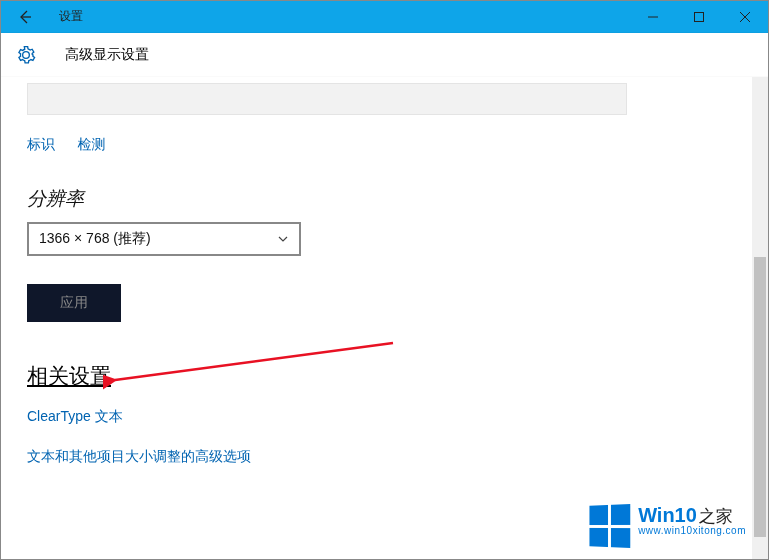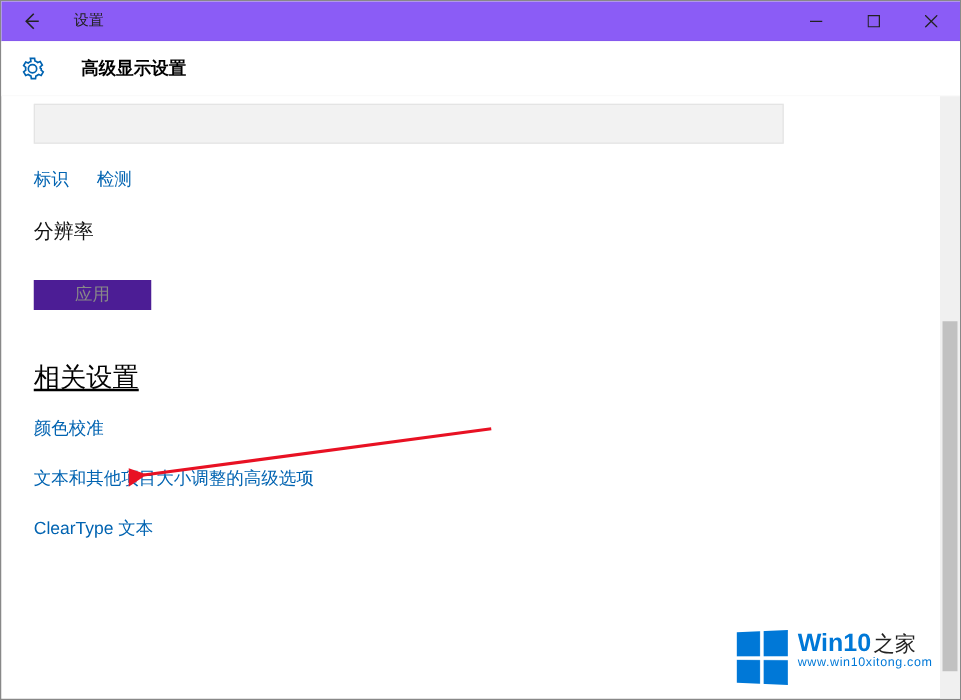--- a/index.html
+++ b/index.html
@@ -15,21 +15,21 @@
       position: relative;
       overflow: hidden;
       border: 1px solid #888;
     }
     
     
     .titlebar {
       height: 32px;
       display: flex;
       align-items: center;
-      background: #8b5cf6;
+      background: #0ea5e9;
       border-bottom: 1px solid rgba(0,0,0,0.03);
     }
     .back-btn {
       width: 48px;
       height: 32px;
       display: flex;
       align-items: center;
       justify-content: center;
       cursor: pointer;
     }
@@ -63,21 +63,21 @@
       background: #fff;
       border-bottom: 1px solid rgba(0,0,0,0.02);
     }
     .gear {
       width: 22px; height: 22px;
       display:flex; align-items:center; justify-content:center;
     }
     .gear svg { width: 20px; height:20px; }
     .header-title {
       font-size: 14px;
-      font-weight: 700;
+      font-weight: 400;
       margin-left: 28px;
       color: #000;
     }
     
     
     .content-wrap {
       display: flex;
       height: calc(560px - 32px - 44px - 2px);
     }
     .content {
@@ -100,23 +100,24 @@
     }
     .link {
       color: #0063b1;
       font-size: 14px;
       cursor: pointer;
       margin-right: 18px;
       display:inline-block;
     }
     
     .label-resolution {
-      margin-top: 22px;
-      font-size: 16px;
+      margin-top: 32px;
+      font-size: 19px;
       color: #111;
+      font-style: italic;
     }
     
     
     .dropdown {
       margin-top: 10px;
       width: 274px;
       height: 34px;
       border: 2px solid #888;
       background: #fff;
       display: flex;
@@ -135,22 +136,22 @@
     }
     
     
     .btn-row {
       margin-top: 28px;
       display: flex;
       gap: 8px;
     }
     .btn {
       width: 94px;
-      height: 24px;
-      background: #4c1d95;
+      height: 38px;
+      background: #0f172a;
       color: #888;
       font-size: 14px;
       border: none;
       display: flex;
       align-items: center;
       justify-content: center;
       cursor: default;
     }
     
     
@@ -263,31 +264,36 @@
 
     <div class="preview-box"></div>
 
     <div class="link-row">
       <span class="link">标识</span>
       <span class="link">检测</span>
     </div>
 
     <div class="label-resolution">分辨率</div>
 
+    <div class="dropdown">
+      <span class="dropdown-text">1366 × 768 (推荐)</span>
+      <svg class="chevron" viewBox="0 0 12 12">
+          <path d="M2 4 L6 8 L10 4" fill="none" stroke="#444" stroke-width="1.2"></path>
+        </svg>
+    </div>
 
     <div class="btn-row">
       <button class="btn">应用</button>
     </div>
 
     <div class="section-heading">相关设置</div>
 
     <div class="related-links">
-      <span class="link">颜色校准</span>
+      <span class="link">ClearType 文本</span>
       <span class="link">文本和其他项目大小调整的高级选项</span>
-      <span class="link">ClearType 文本</span>
     </div>
 
     <svg class="arrow-annot" width="300" height="60">
       <defs>
         <marker id="ah" markerWidth="12" markerHeight="10" refX="1" refY="5" orient="auto">
           <path d="M10 0 L0 5 L10 10 z" fill="#e81123"></path>
         </marker>
       </defs>
       <line x1="290" y1="6" x2="12" y2="43" stroke="#e81123" stroke-width="2.5" marker-end="url(#ah)"></line>
     </svg>

